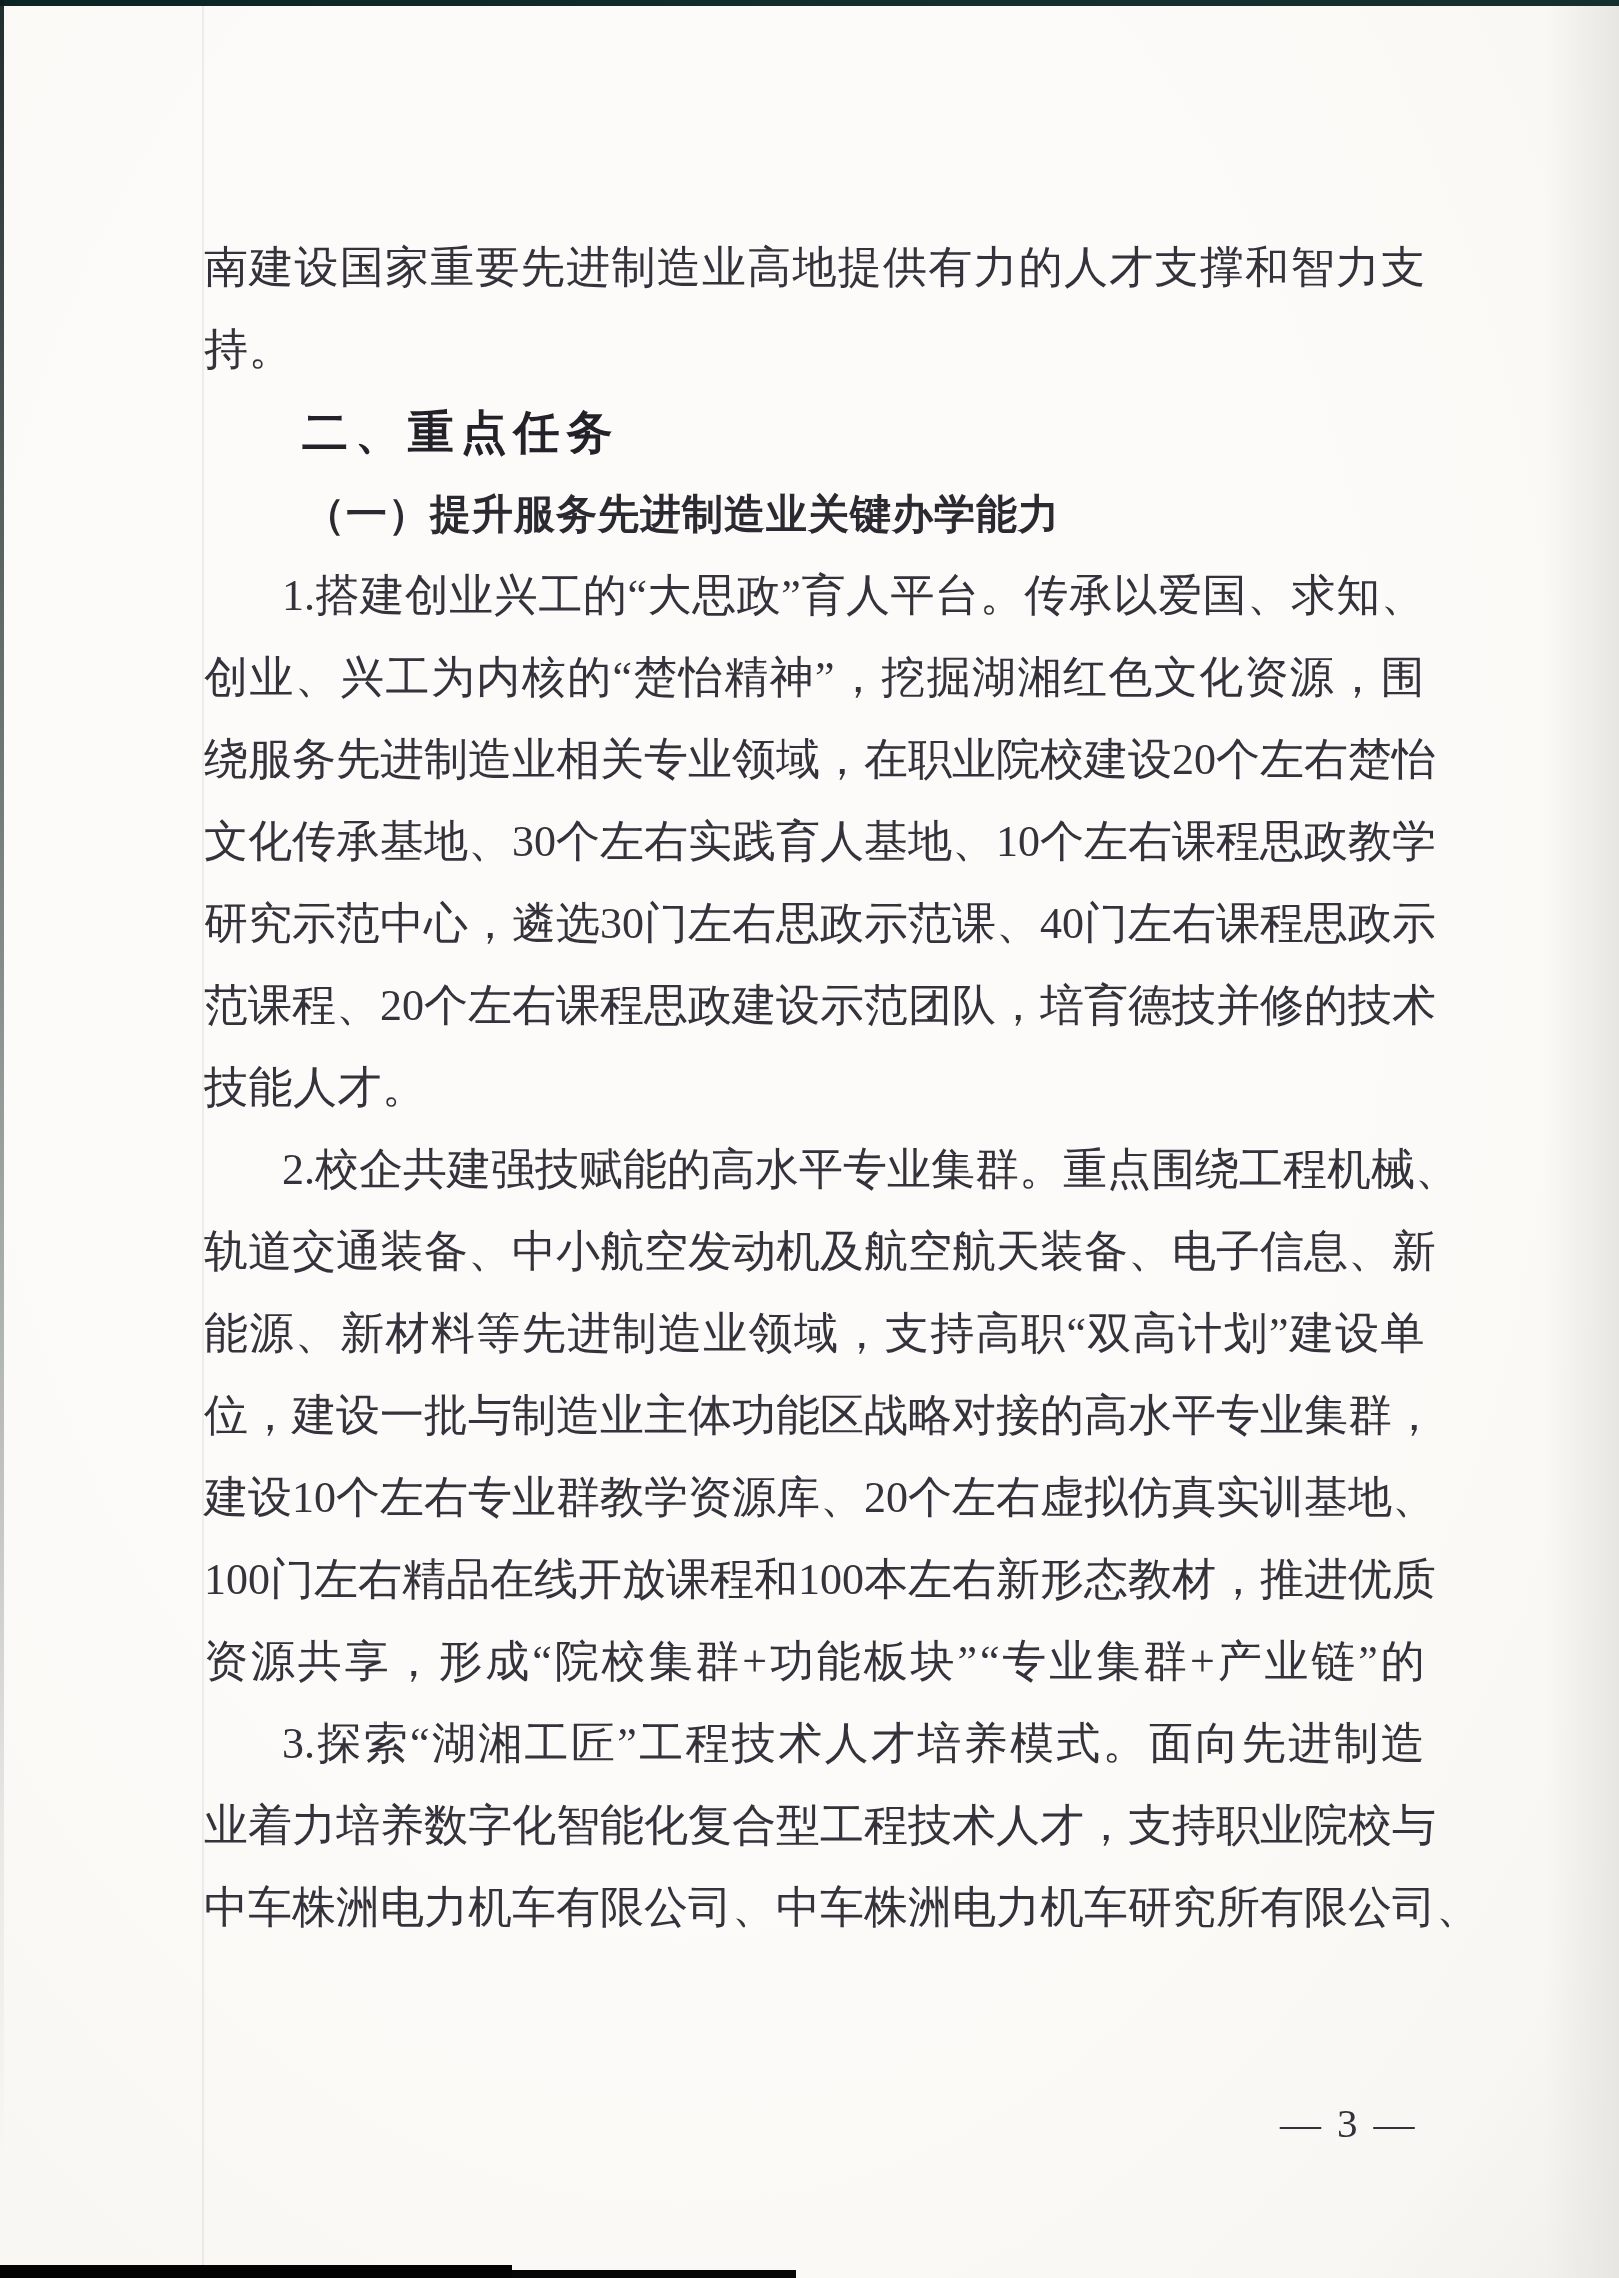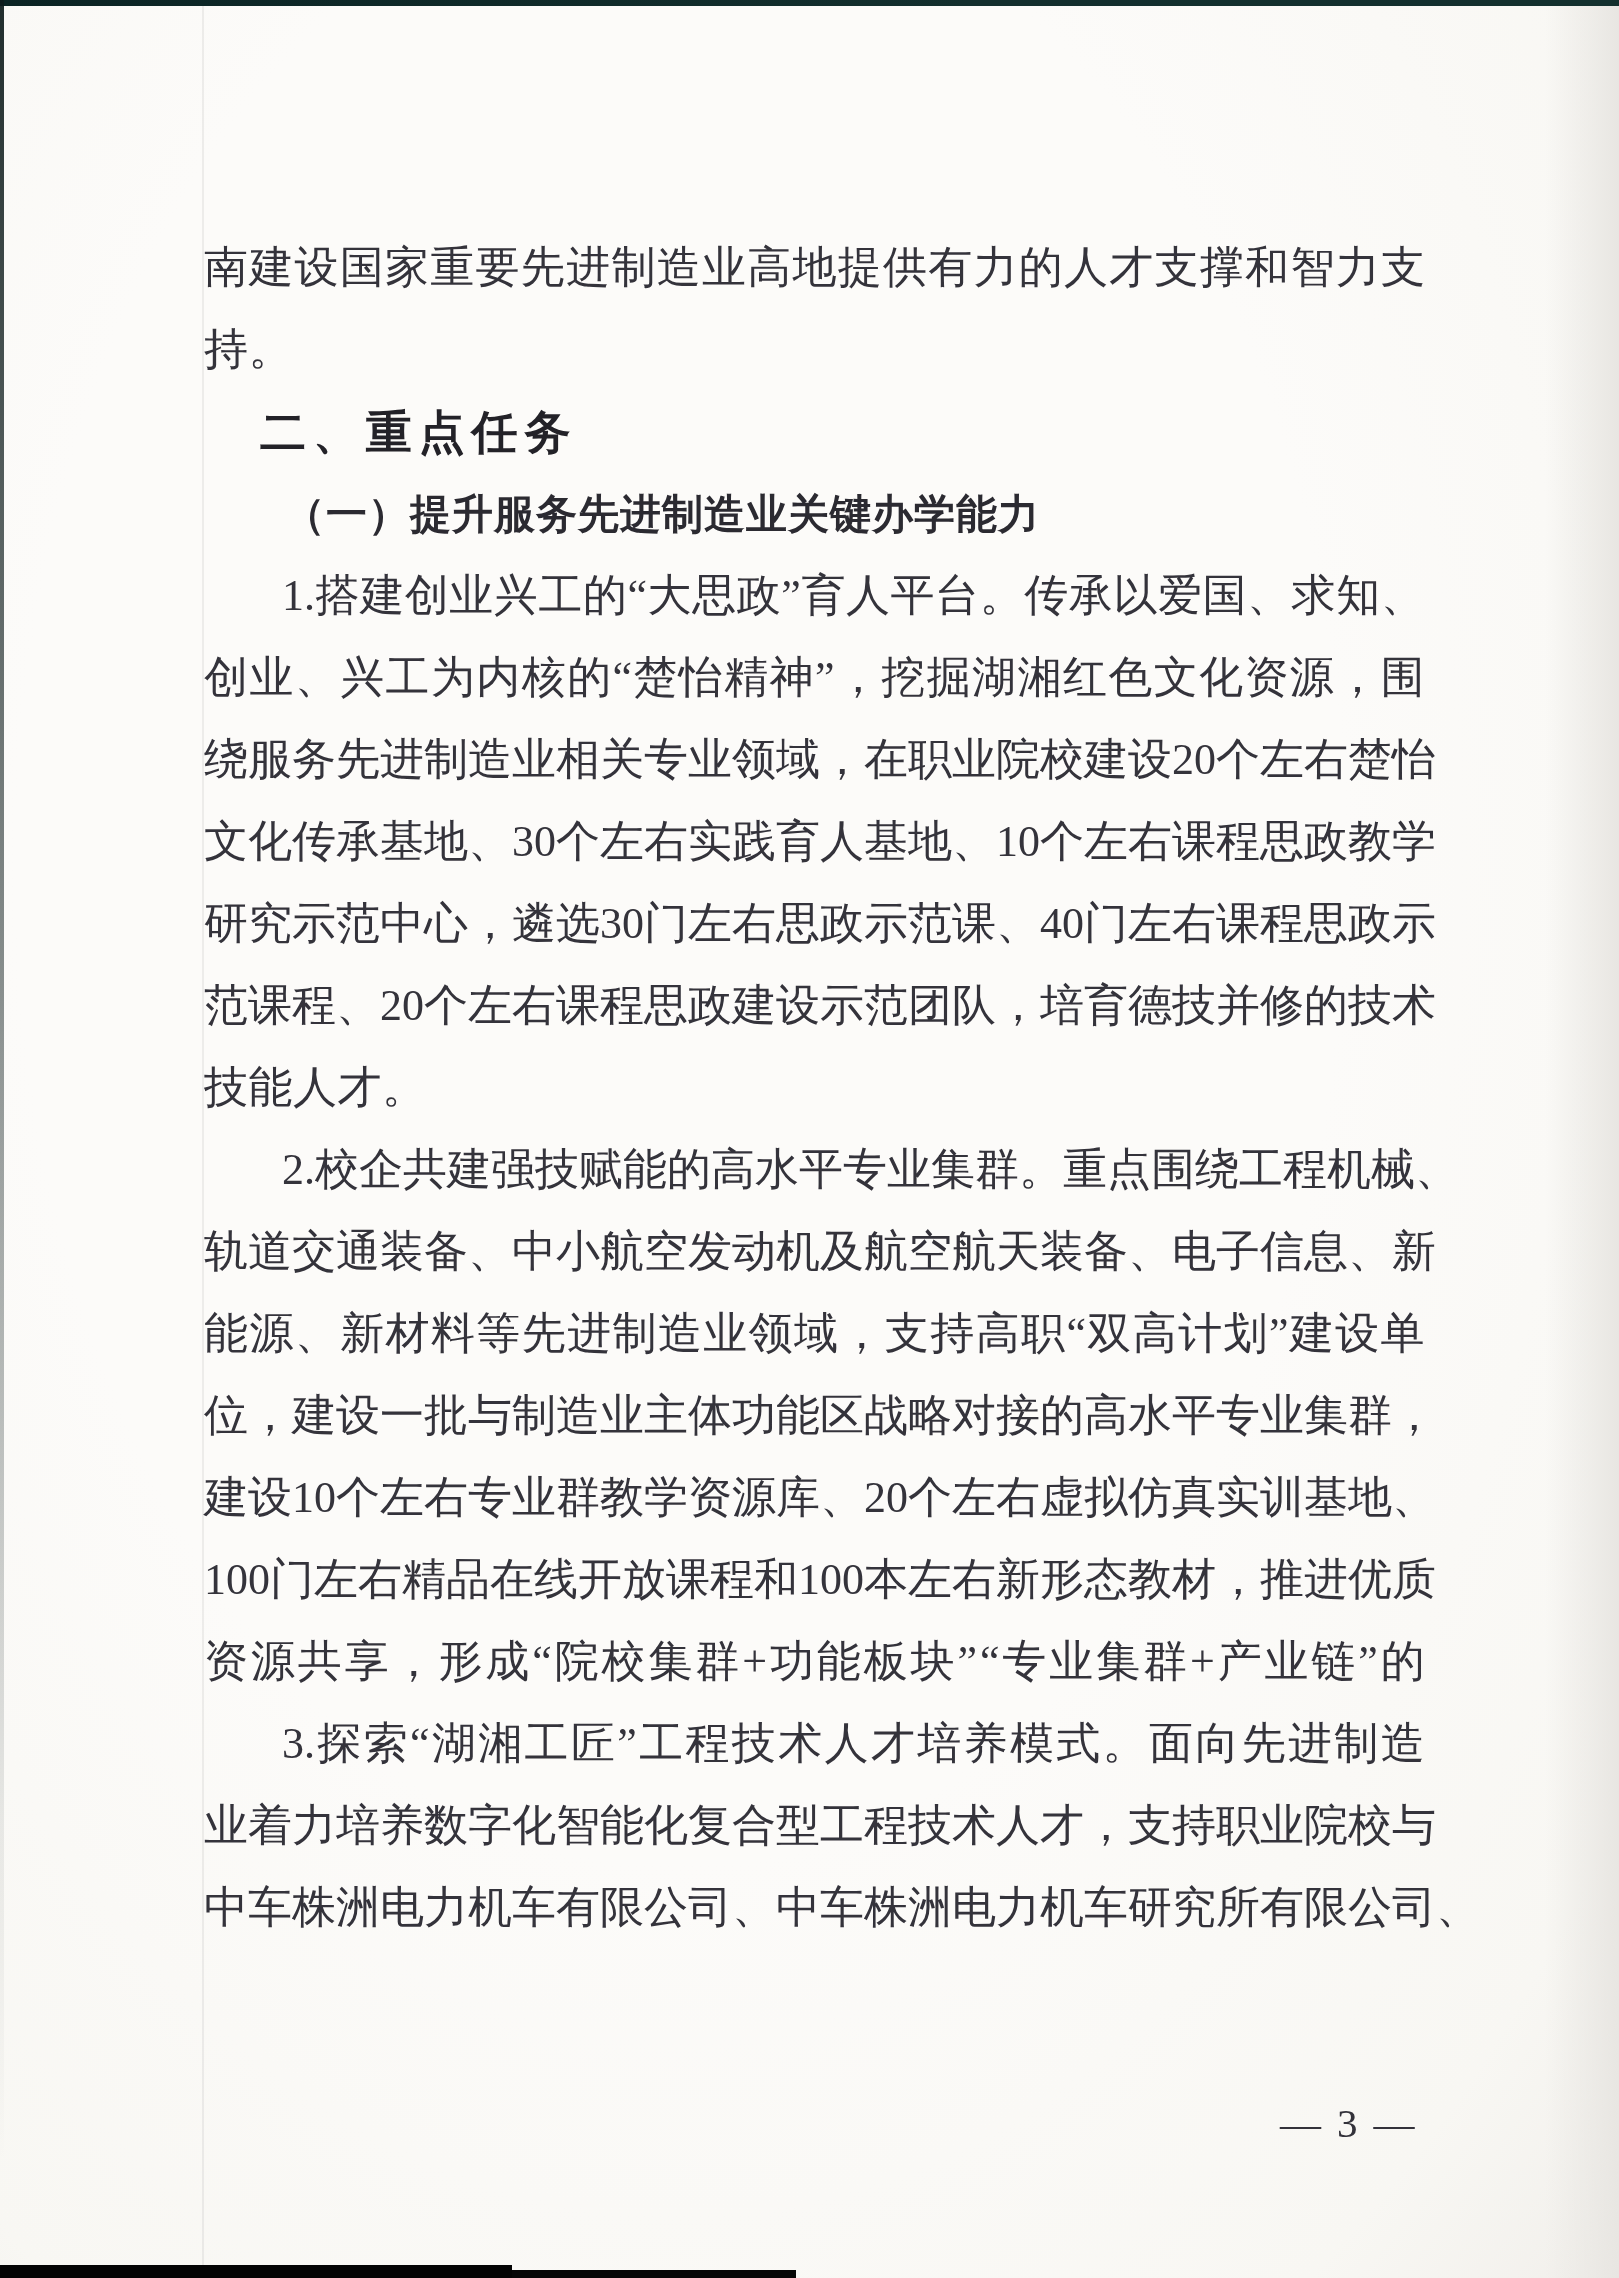--- a/index.html
+++ b/index.html
@@ -78,28 +78,29 @@
   }
   .ind {
     padding-left: 78px;
   }
   .heading {
     font-family: "Liberation Sans", "DejaVu Sans", sans-serif;
     font-weight: 700;
     font-size: 46px;
     letter-spacing: 6.9px;
     color: #232228;
-    padding-left: 56px;
+    padding-left: 98px;
   }
   .subheading {
     font-weight: 700;
     font-size: 41px;
     letter-spacing: 1px;
     color: #2b2a31;
     padding-left: 80px;
+    margin-left: 20px;
   }
   .pagenum {
     position: absolute;
     left: 1280px;
     top: 2094px;
     height: 59px;
     line-height: 59px;
     font-size: 41px;
     letter-spacing: 2.9px;
     color: #33323a;

